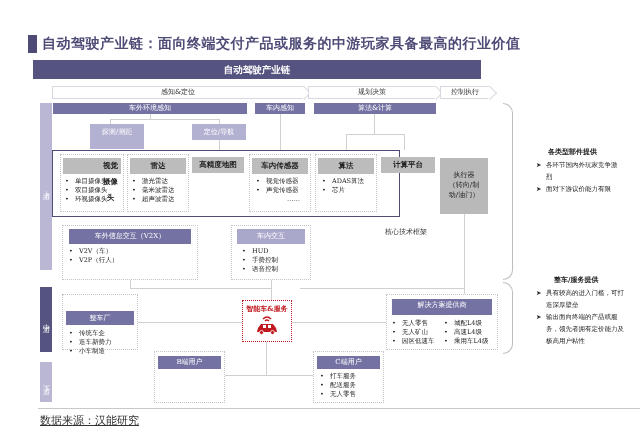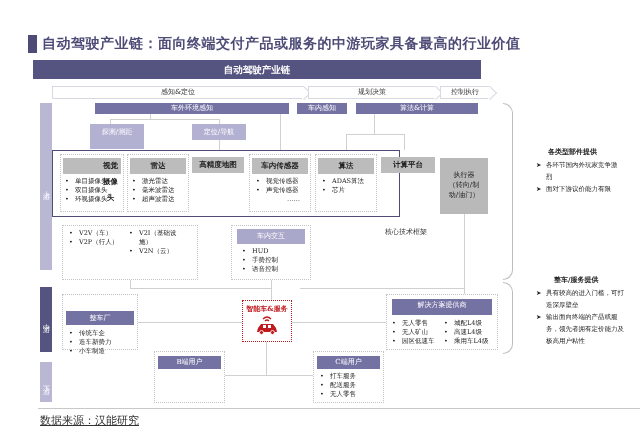--- a/index.html
+++ b/index.html
@@ -6,21 +6,21 @@
   body { width: 640px; height: 443px; background: #fff; font-family: "DejaVu Serif", "Liberation Serif", serif; position: relative; overflow: hidden; color: #222; }
   .abs { position: absolute; }
   .title-bar { left: 28px; top: 35px; width: 9px; height: 18px; background: #4e4c77; }
   .title { left: 42px; top: 35px; font-size: 14px; color: #4e4c77; font-weight: bold; letter-spacing: 0.5px; white-space: nowrap; }
   .main-header { left: 33px; top: 60px; width: 448px; height: 19px; background: #55537f; color: #fff; font-size: 9.5px; font-weight: bold; text-align: center; line-height: 19px; }
   .stage { top: 86px; height: 13px; border: 1px solid #d8d8e0; background: #fff; font-size: 7px; text-align: center; line-height: 11px; color: #333; }
   .stage:after { content: ""; position: absolute; right: -6px; top: 1px; width: 9px; height: 9px; border-top: 1px solid #d8d8e0; border-right: 1px solid #d8d8e0; transform: rotate(45deg); background: #fff; }
   .sideband { left: 40px; width: 12px; font-size: 7px; color: #fff; text-align: center; display: flex; align-items: center; justify-content: center; writing-mode: vertical-rl; letter-spacing: 2px; }
   .sb-light { background: #b9b7d4; }
   .sb-dark { background: #55537f; }
-  .hdr { background: #7472a3; color: #fff; font-size: 7px; text-align: center; line-height: 11px; height: 11px; margin-left: 42px; }
+  .hdr { background: #7472a3; color: #fff; font-size: 7px; text-align: center; line-height: 11px; height: 11px; }
   .sub { background: #b3b1d2; color: #fff; font-size: 7px; text-align: center; }
   .core-frame { left: 52px; top: 150px; width: 348px; height: 67px; border: 1.5px solid #4e4c77; }
   .card { border: 1px dotted #c4c4c4; background: #fff; }
   .gray-hdr { background: #bcbcbc; color: #222; font-size: 7.5px; font-weight: bold; text-align: center; line-height: 16px; height: 16px; }
   ul.bl { list-style: none; font-size: 6.5px; line-height: 9px; }
   ul.bl li:before { content: "•"; display: inline-block; width: 10px; }
   .line { background: #d0d0d0; }
   .pill-hdr { background: #7472a3; color: #fff; font-size: 7px; text-align: center; line-height: 12px; height: 12px; }
   .actuator { left: 440px; top: 158px; width: 48px; height: 56px; background: #b9b9b9; font-size: 7px; text-align: center; line-height: 10px; padding-top: 12px; color: #222; }
   .note-title { font-size: 7px; font-weight: bold; }
@@ -101,29 +101,25 @@
 <div class="abs gray-hdr" style="left:381px;top:157px;width:54px;">计算平台</div>
 
 <div class="abs actuator">
   <div>执行器</div>
   <div>（转向/制</div>
   <div>动/油门）</div>
 </div>
 <div class="abs line" style="left:464px;top:214px;width:1px;height:96px;"></div>
 
 <div class="abs card" style="left:62px;top:225px;width:136px;height:55px;">
+  <div class="pill-hdr" style="margin:3px 6px 0 6px;height:15px;line-height:15px;">车外信息交互（V2X）</div>
   <div style="display:flex;padding:3px 0 0 6px;">
     <ul class="bl" style="width:60px;">
       <li>V2V（车）</li>
       <li>V2P（行人）</li>
-    </ul>
-    <ul class="bl">
-      <li>V2I（基础设</li>
-      <li style="padding-left:10px;" class="nob">施）</li>
-      <li>V2N（云）</li>
     </ul>
   </div>
 </div>
 <style>.nob:before{content:""!important;width:0!important;}</style>
 
 <div class="abs card" style="left:231px;top:225px;width:80px;height:55px;">
   <div class="pill-hdr" style="margin:3px 5px 0 5px;height:15px;line-height:15px;background:#a9a7ca;">车内交互</div>
   <ul class="bl" style="padding:3px 0 0 10px;">
     <li>HUD</li>
     <li>手势控制</li>

